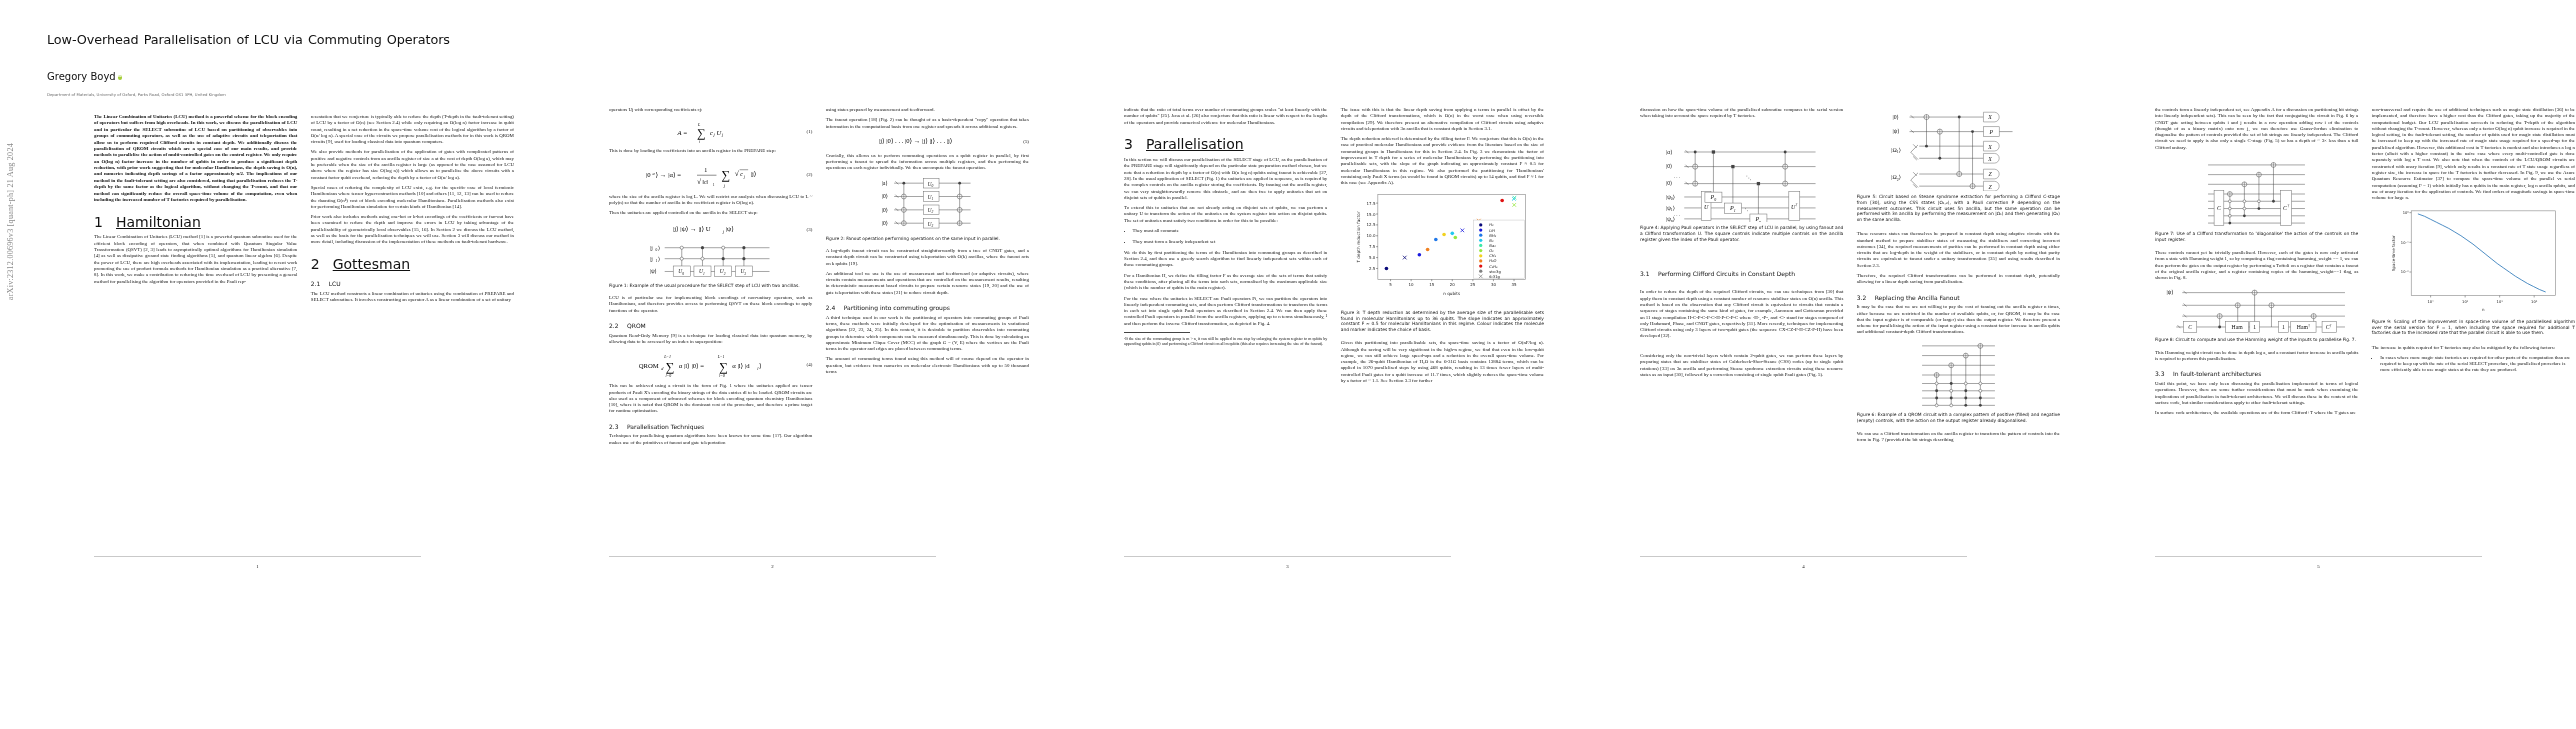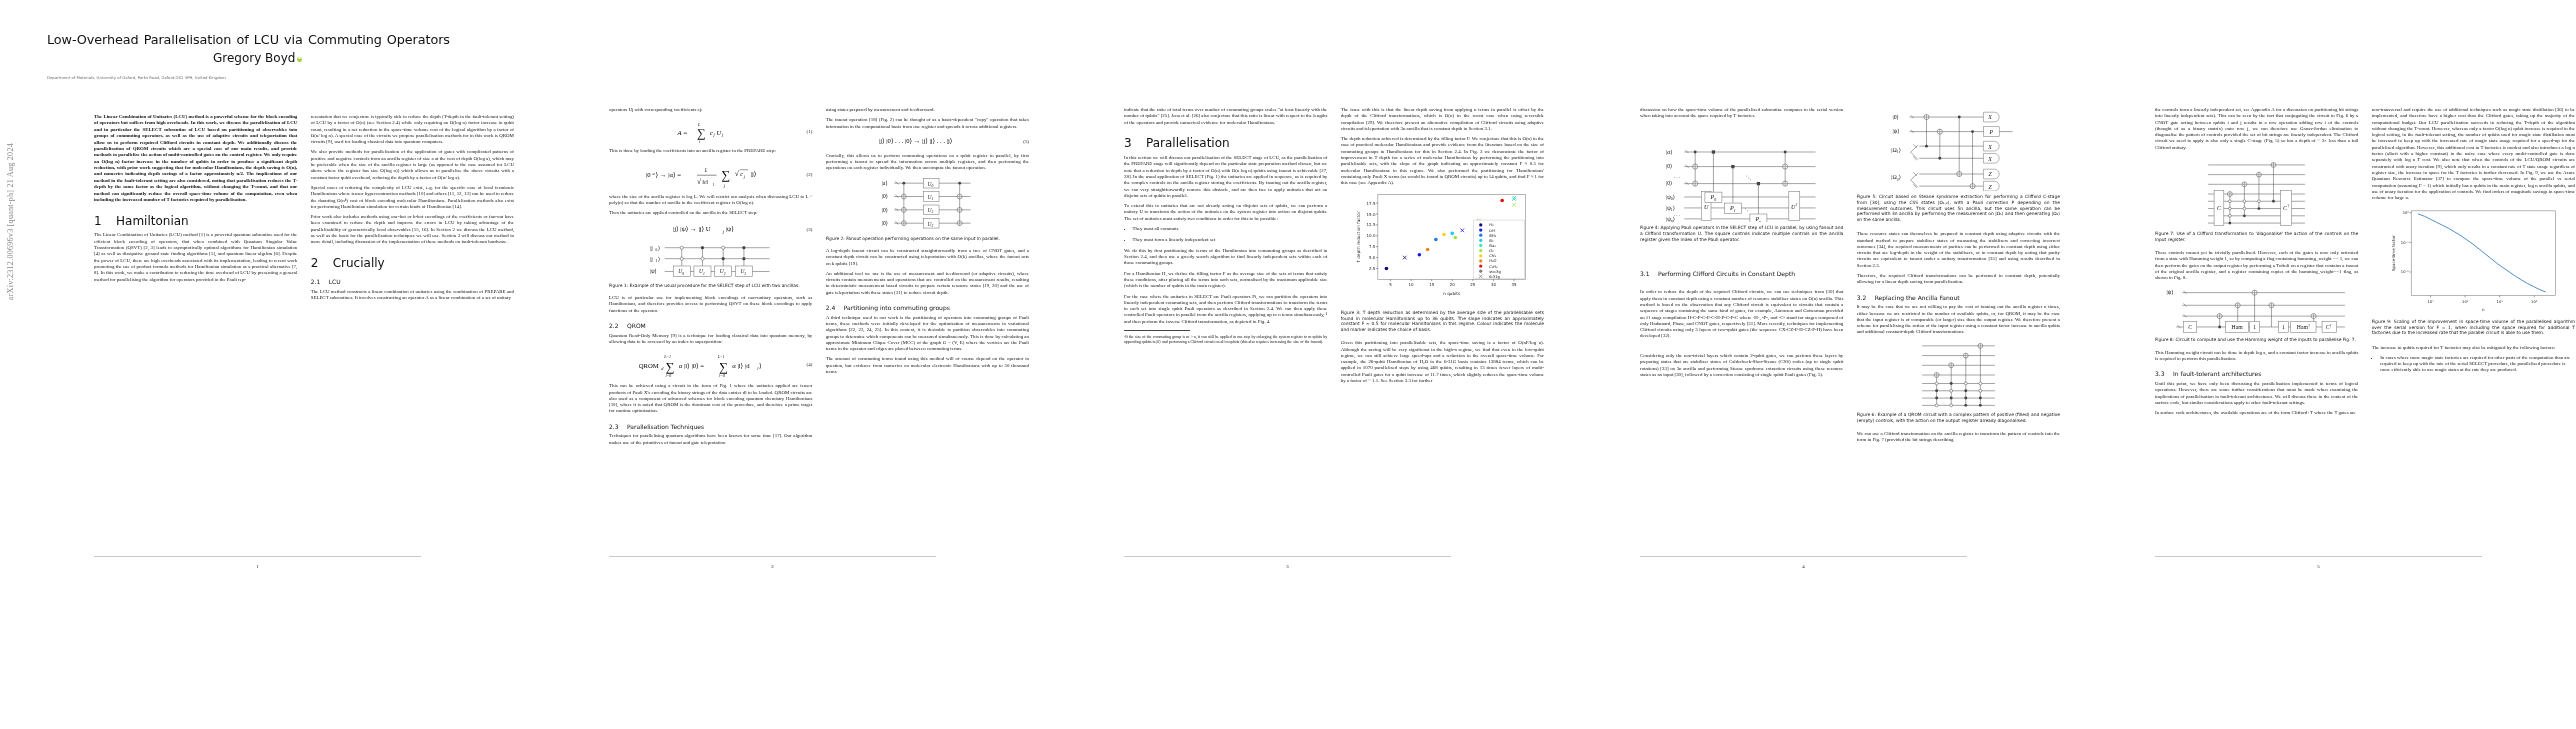--- a/index.html
+++ b/index.html
@@ -10,31 +10,31 @@
 
   .pg-inner{position:absolute;left:47px;right:47px;top:0;bottom:0;}
   .col{width:204px;}
   .twocol{position:absolute;left:47px;top:107px;width:420px;display:flex;gap:13.4px;}
 
   p{margin:0 0 4px 0;font-size:4.9px;line-height:1.285;text-align:justify;
     hyphens:auto;-webkit-hyphens:auto;}
   .ttl{font-family:"DejaVu Sans",sans-serif;font-weight:400;font-size:12.8px;
        line-height:1.2;letter-spacing:-0.1px;text-align:justify;
        text-align-last:left;word-spacing:1.2px;}
-  .auth{font-family:"DejaVu Sans",sans-serif;font-size:12px;margin-top:4px;text-align:center;}
+  .auth{font-family:"DejaVu Sans",sans-serif;font-size:10px;margin-top:24px;}
   .orcid{display:inline-block;width:4.9px;height:4.9px;border-radius:50%;
          background:#a6ce39;vertical-align:0.6px;margin-left:1.8px;position:relative;}
   .orcid::after{content:"iD";position:absolute;left:0.7px;top:-0.4px;font-size:2.8px;
          color:#fff;font-family:"DejaVu Sans",sans-serif;font-weight:bold;}
   .affil{font-family:"DejaVu Sans",sans-serif;font-size:3.8px;color:#6a6a6a;
          margin-top:9.7px;letter-spacing:0.03px;}
   .abs{font-weight:bold;font-size:4.9px;line-height:1.30;text-align:justify;
        hyphens:auto;-webkit-hyphens:auto;margin:0;}
-  h2.sec{font-family:"DejaVu Sans",sans-serif;font-weight:400;font-size:12px;
-         margin:10.3px 0 4.9px 0;}
+  h2.sec{font-family:"DejaVu Sans",sans-serif;font-weight:400;font-size:14px;
+         margin:10.3px 0 4.9px 0;text-decoration:underline;}
   h2.sec .num{display:inline-block;width:22px;}
   h3.sub{font-family:"DejaVu Sans",sans-serif;font-weight:400;font-size:6px;
          margin:8px 0 3.6px 0;}
   h3.sub .num{display:inline-block;width:18px;}
   .cap{font-family:"DejaVu Sans",sans-serif;font-size:4.4px;line-height:1.30;
        text-align:justify;margin:3.6px 0 0 0;}
   .eq{text-align:center;margin:5.5px 0 5.5px 0;position:relative;font-size:5.5px;}
   .eq .tag{position:absolute;right:0;top:50%;transform:translateY(-50%);font-size:4.9px;}
   .fn{font-size:4px;line-height:1.27;text-align:justify;margin-top:3px;}
   .fnrule{border-top:0.4px solid #444;width:66px;margin:4.9px 0 2.4px 0;}
@@ -72,21 +72,21 @@
         <p>The Linear Combination of Unitaries (LCU) method [1] is a powerful quantum subroutine used for the efficient block encoding of operators, that when combined with Quantum Singular Value Transformation (QSVT) [2, 3] leads to asymptotically optimal algorithms for Hamiltonian simulation [4] as well as dissipative ground state finding algorithms [5], and quantum linear algebra [6]. Despite the power of LCU, there are high overheads associated with its implementation, leading to recent work promoting the use of product formula methods for Hamiltonian simulation as a practical alternative [7, 8]. In this work, we make a contribution to reducing the time overhead of LCU by presenting a general method for parallelising the algorithm for operators provided in the Pauli rep-</p>
       </div>
 
       <div class="col">
         <p>resentation that we conjecture is typically able to reduce the depth (T-depth in the fault-tolerant setting) of LCU by a factor of O(n) (see Section 2.4) while only requiring an O(log n) factor increase in qubit count, resulting in a net reduction in the space-time volume cost of the logical algorithm by a factor of O(n/ log n). A special case of the circuits we propose parallelisation methods for in this work is QROM circuits [9], used for loading classical data into quantum computers.</p>
         <p>We also provide methods for parallelisation of the application of gates with complicated patterns of positive and negative controls from an ancilla register of size a at the cost of depth O(log a), which may be preferable when the size of the ancilla register is large (as opposed to the case assumed for LCU above where the register has size O(log n)) which allows us to parallelise the above circuits with a constant factor qubit overhead, reducing the depth by a factor of O(n/ log a).</p>
         <p>Special cases of reducing the complexity of LCU exist, e.g. for the specific case of local fermionic Hamiltonians where tensor hypercontraction methods [10] and others [11, 12, 13] can be used to reduce the daunting O(n⁴) cost of block encoding molecular Hamiltonians. Parallelisation methods also exist for performing Hamiltonian simulation for certain kinds of Hamiltonian [14].</p>
         <p>Prior work also includes methods using one-hot or k-hot encodings of the coefficients or fan-out have been examined to reduce the depth and improve the errors in LCU by taking advantage of the parallelisability of geometrically local observables [15, 16]. In Section 2 we discuss the LCU method, as well as the basis for the parallelisation techniques we will use. Section 3 will discuss our method in more detail, including discussion of the implementation of these methods on fault-tolerant hardware.</p>
 
         <h2 class="sec">
-          <span class="num">2</span><span>Crucially</span>
+          <span class="num">2</span><span>Gottesman</span>
         </h2>
         <h3 class="sub">
           <span class="num">2.1</span><span>LCU</span>
         </h3>
         <p>The LCU method constructs a linear combination of unitaries using the combination of PREPARE and SELECT subroutines. It involves constructing an operator A as a linear combination of a set of unitary</p>
       </div>
     </div>
     <div class="botrule"></div>
     <div class="pagenum">1</div>
   </div>

